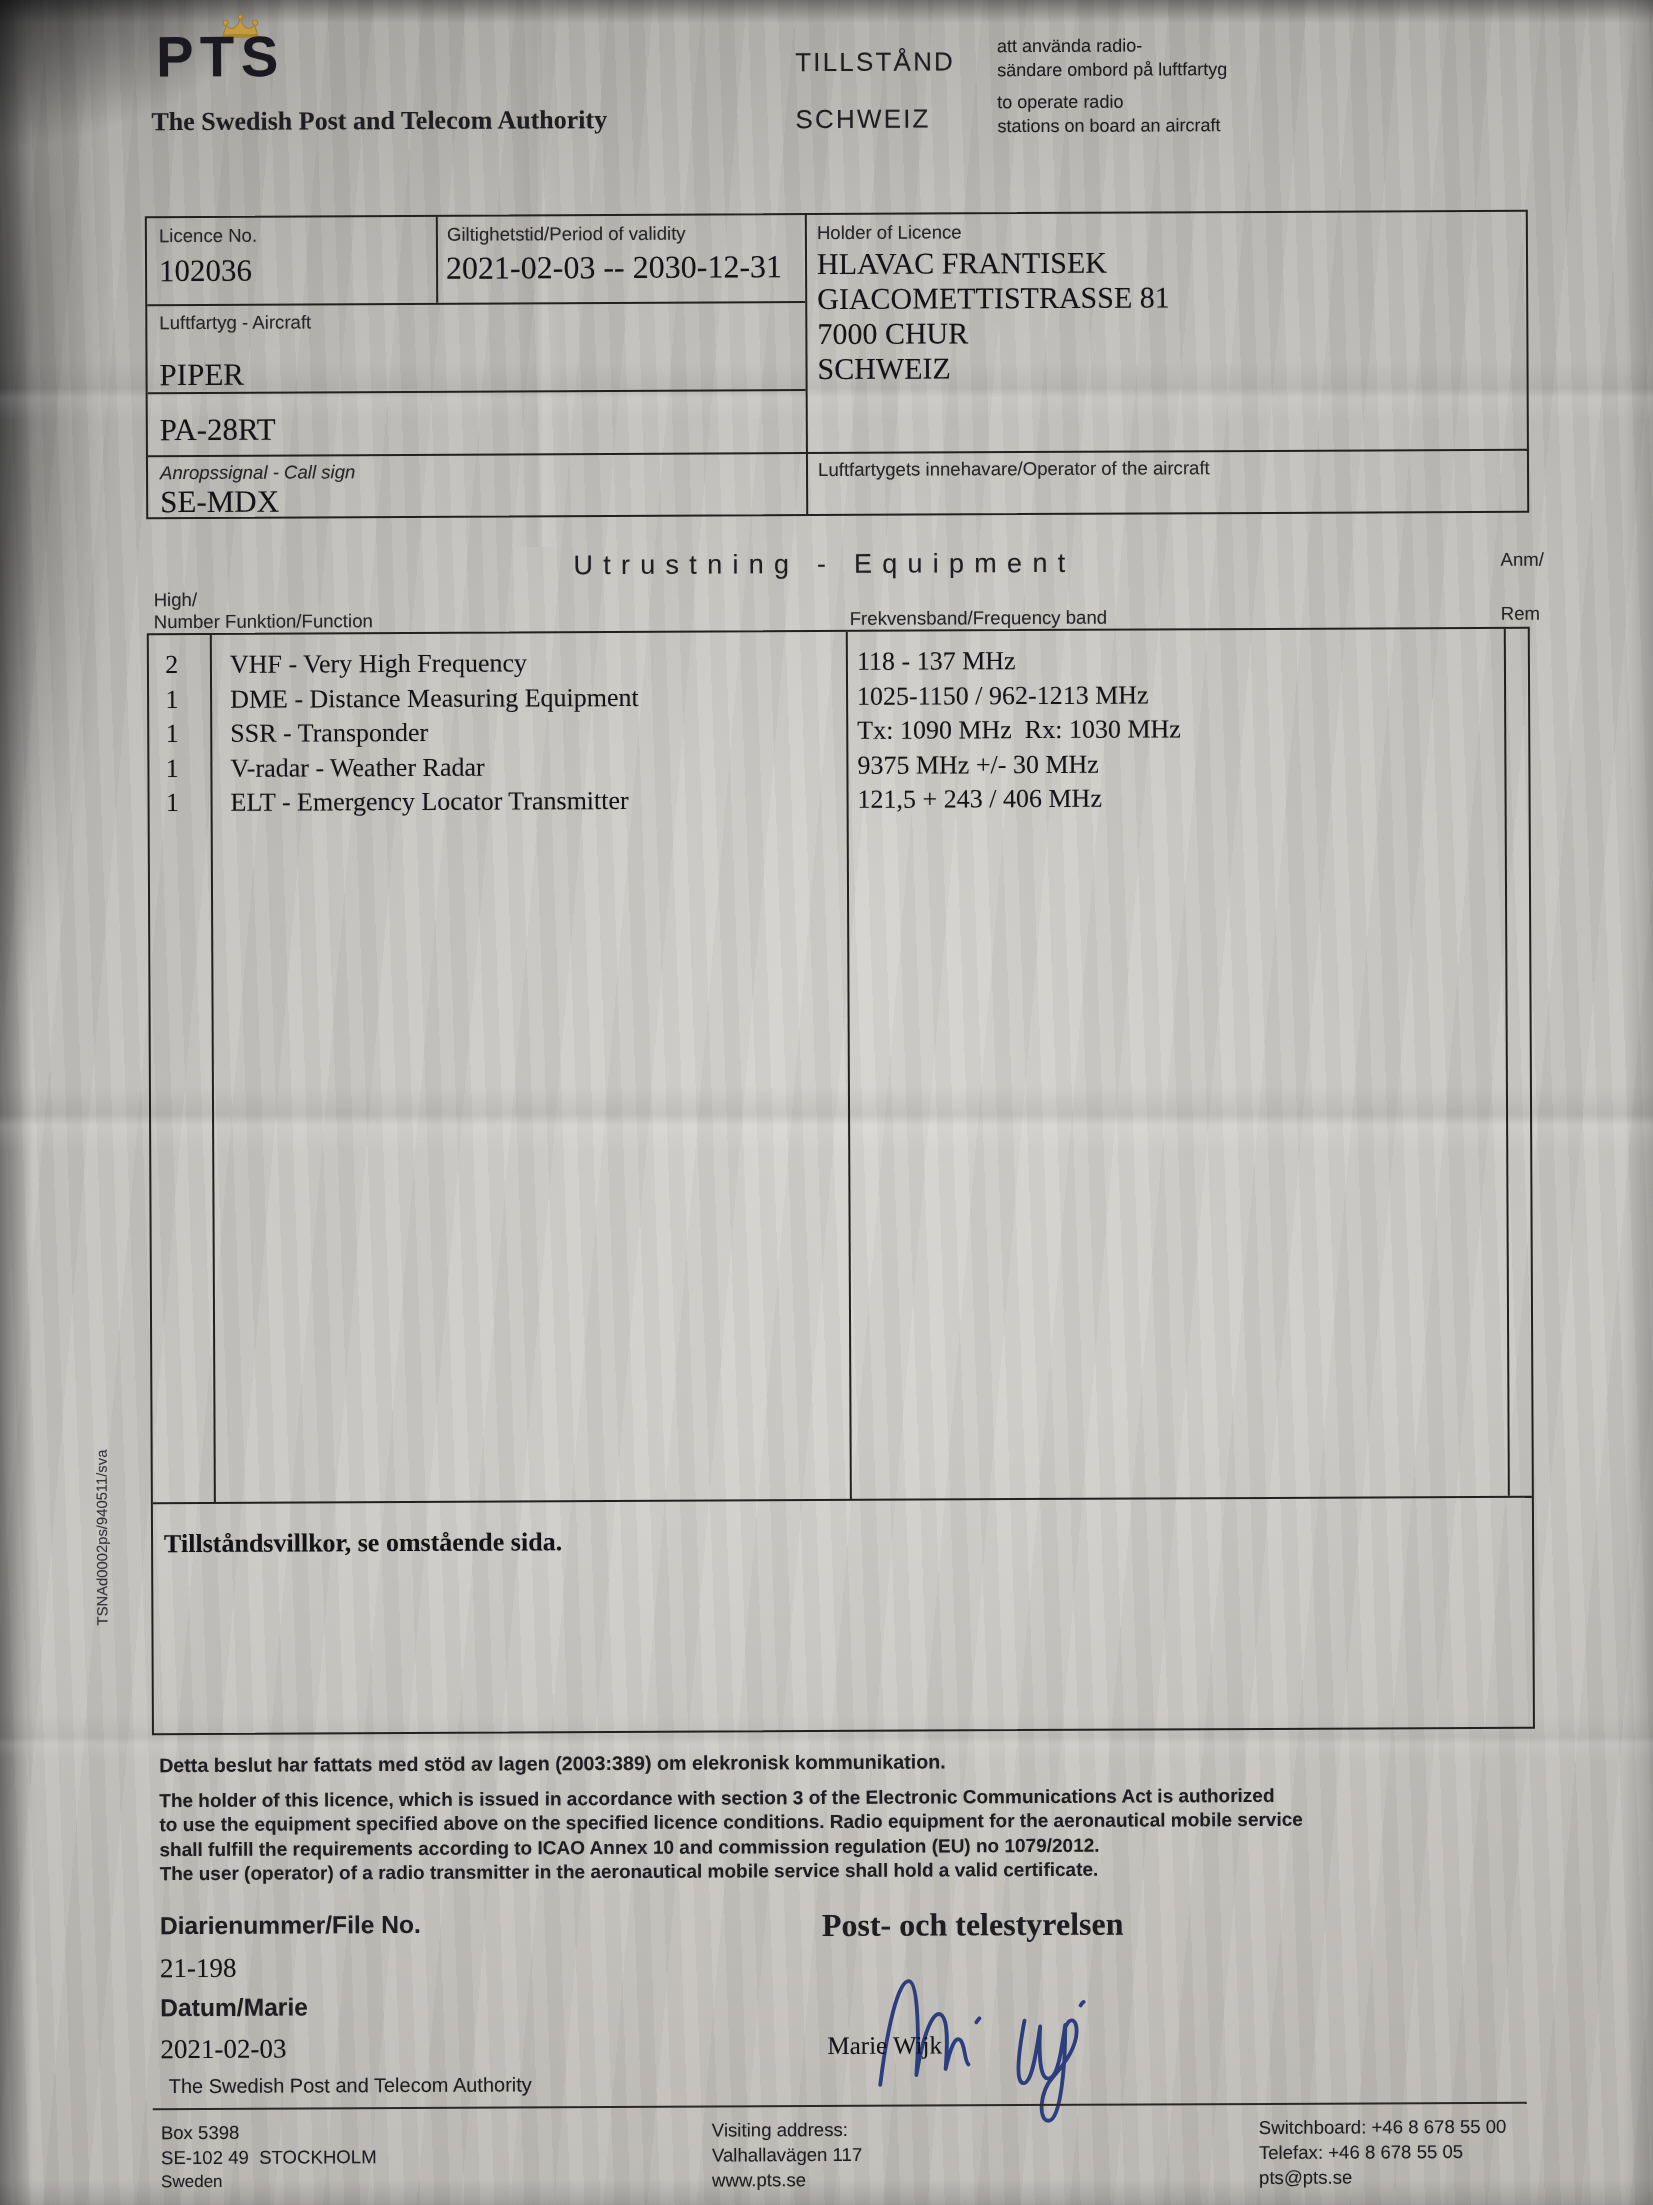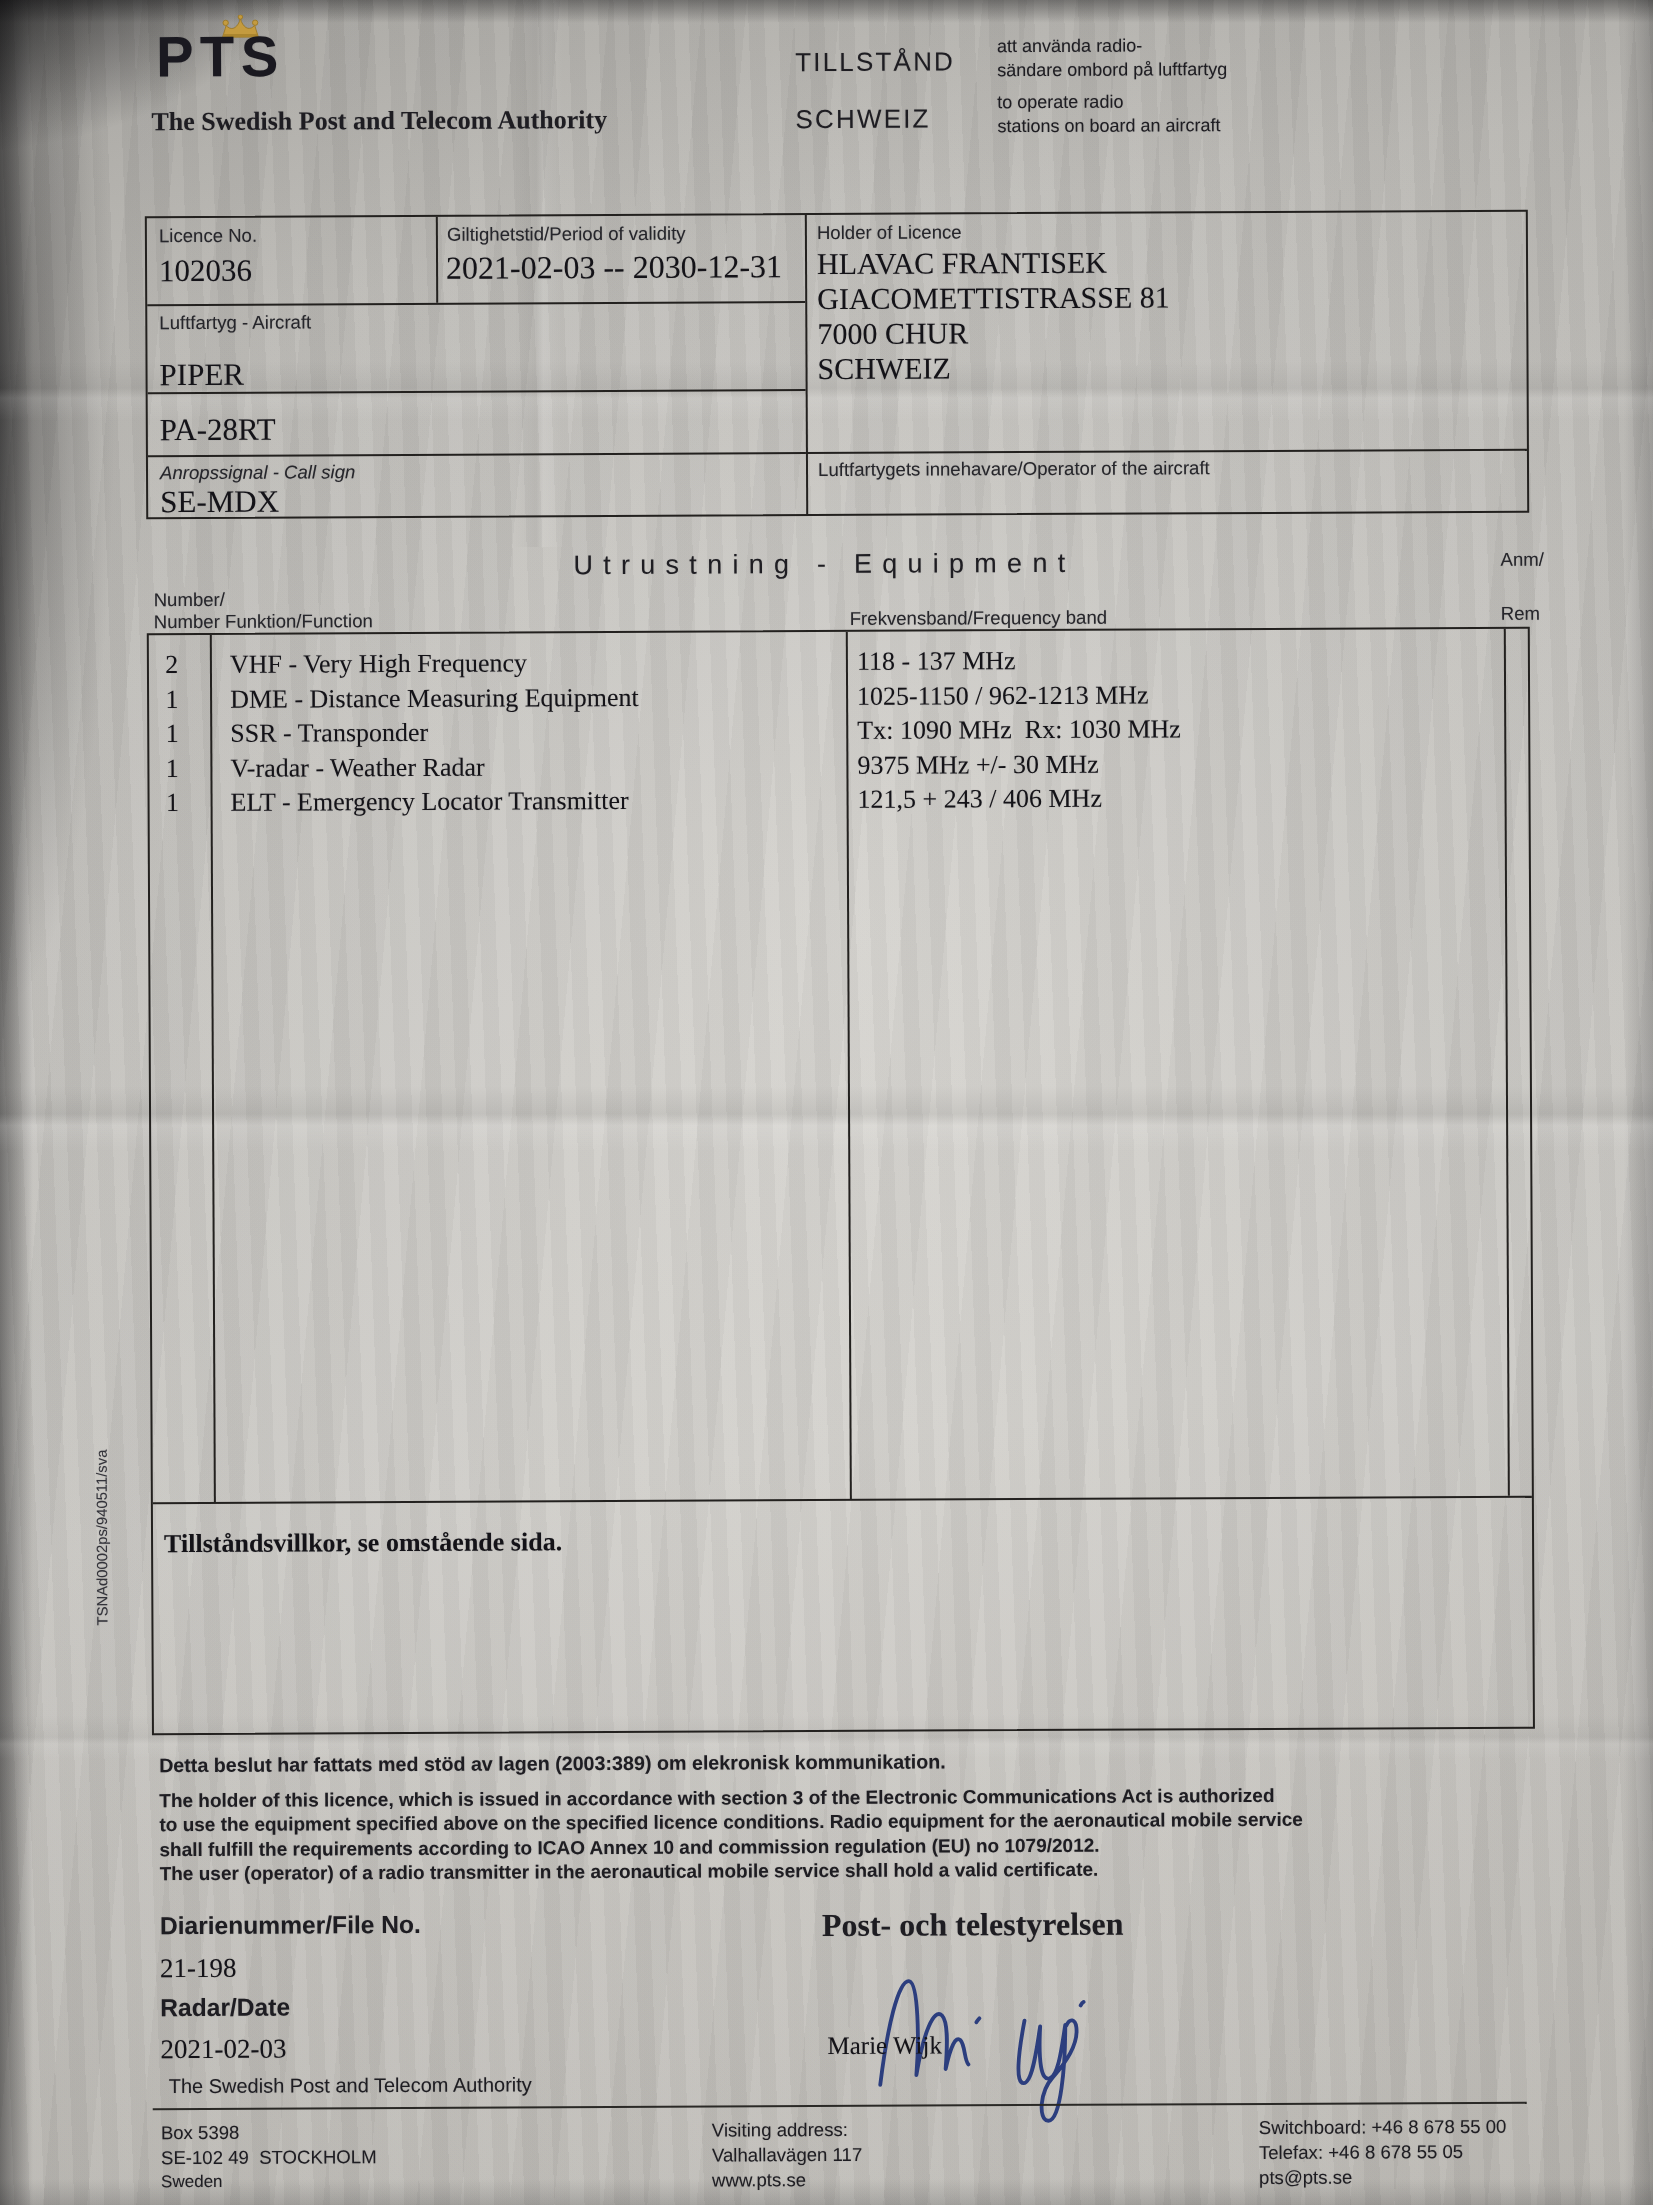--- a/index.html
+++ b/index.html
@@ -90,21 +90,21 @@
       <div class="txt lbl soft" style="left:670px;top:6.6px;">Holder of Licence</div>
       <div class="txt val soft" style="left:670px;top:32px;font-size:30px;">HLAVAC FRANTISEK</div>
       <div class="txt val soft" style="left:670px;top:67px;font-size:30px;">GIACOMETTISTRASSE 81</div>
       <div class="txt val soft" style="left:670px;top:102px;font-size:30px;">7000 CHUR</div>
       <div class="txt val soft" style="left:670px;top:137px;font-size:30px;">SCHWEIZ</div>
 
       <div class="txt lbl soft" style="left:670px;top:244px;">Luftfartygets innehavare/Operator of the aircraft</div>
     </div>
 
     <div class="txt soft" style="left:0;top:549px;width:1654px;text-align:center;font-size:27px;letter-spacing:0.38em;white-space:pre;">Utrustning - Equipment</div>
-    <div class="txt lbl soft" style="left:156px;top:586px;">Number/</div>
+    <div class="txt lbl soft" style="left:156px;top:586px;">High/</div>
     <div class="txt lbl soft" style="left:156px;top:608px;">Number Funktion/Function</div>
     <div class="txt lbl soft" style="left:852px;top:608px;">Frekvensband/Frequency band</div>
     <div class="txt lbl soft" style="left:1503px;top:552px;">Anm/</div>
     <div class="txt lbl soft" style="left:1503px;top:606px;">Rem</div>
 
     <div class="box" style="left:149px;top:630px;width:1379px;height:1098px;">
       <div class="hline" style="left:0;top:867px;width:100%;"></div>
       <div class="vline" style="left:61px;top:0;height:867px;"></div>
       <div class="vline" style="left:697px;top:0;height:867px;"></div>
       <div class="vline" style="left:1355px;top:0;height:867px;"></div>
@@ -141,21 +141,21 @@
     <div class="txt soft" style="left:92px;top:1392px;height:230px;font-size:14.8px;color:#33333a;writing-mode:vertical-rl;transform:rotate(180deg);">TSNAd0002ps/940511/sva</div>
 
     <div class="txt soft bolds" style="left:156px;top:1751px;font-size:19.7px;">Detta beslut har fattats med stöd av lagen (2003:389) om elekronisk kommunikation.</div>
     <div class="txt soft bolds" style="left:156px;top:1787px;font-size:19px;">The holder of this licence, which is issued in accordance with section 3 of the Electronic Communications Act is authorized</div>
     <div class="txt soft bolds" style="left:156px;top:1811px;font-size:19px;">to use the equipment specified above on the specified licence conditions. Radio equipment for the aeronautical mobile service</div>
     <div class="txt soft bolds" style="left:156px;top:1836px;font-size:19px;">shall fulfill the requirements according to ICAO Annex 10 and commission regulation (EU) no 1079/2012.</div>
     <div class="txt soft bolds" style="left:156px;top:1860px;font-size:19px;">The user (operator) of a radio transmitter in the aeronautical mobile service shall hold a valid certificate.</div>
 
     <div class="txt soft bolds" style="left:156px;top:1909px;font-size:24.6px;">Diarienummer/File No.</div>
     <div class="txt val soft" style="left:156px;top:1950px;font-size:27px;">21-198</div>
-    <div class="txt soft bolds" style="left:156px;top:1991px;font-size:24.6px;">Radar/Date</div>
+    <div class="txt soft bolds" style="left:156px;top:1991px;font-size:24.6px;">Datum/Marie</div>
     <div class="txt val soft" style="left:156px;top:2031px;font-size:27px;">2021-02-03</div>
     <div class="txt soft" style="left:164px;top:2072px;font-size:20px;">The Swedish Post and Telecom Authority</div>
 
     <div class="txt soft bolds" style="left:818px;top:1907px;font-family:'Liberation Serif',serif;font-size:32px;">Post- och telestyrelsen</div>
 
     <div class="txt" style="left:842px;top:1930px;">
       <svg width="350" height="197" viewBox="0 0 640 360" style="transform:rotate(-3deg);">
         <g fill="none" stroke="#2c3e7e" stroke-width="7" stroke-linecap="round" stroke-linejoin="round">
           <path d="M30 250 C48 150 74 58 94 64 C110 70 106 170 97 236 C114 160 136 114 150 130 C162 144 155 198 151 228 C163 186 173 168 181 177 C189 186 186 214 193 222"></path>
           <path d="M212 146 c2 -3 4 -5 6 -7"></path>

